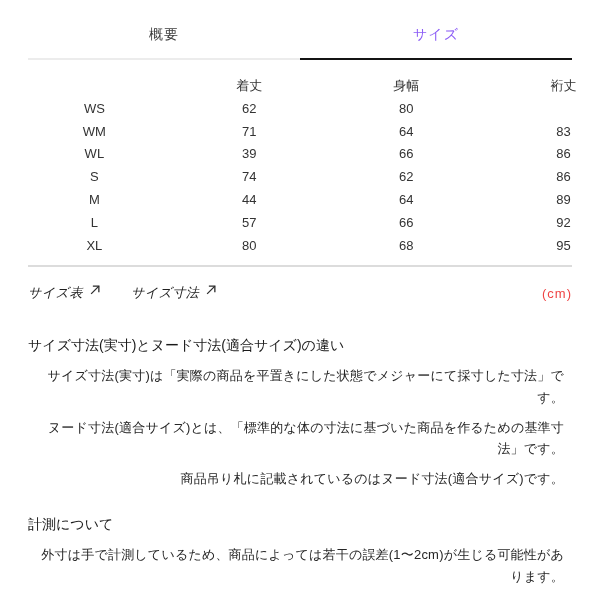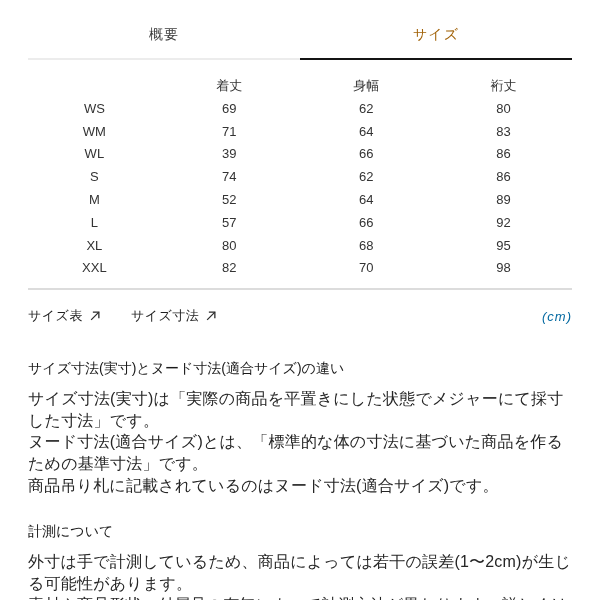--- a/index.html
+++ b/index.html
@@ -15,54 +15,55 @@
 
   
   .tabs { margin: 0 28px; display: flex; }
   .tab {
     flex: 1; text-align: center;
     padding: 26px 0 14px;
     font-size: 14px; color: #3d3d3d;
     border-bottom: 2px solid #ececec;
     cursor: pointer; letter-spacing: 1px;
   }
-  .tab.active { color: #a16207; border-bottom-color: #141414; }
+  .tab.active { color: #8b5cf6; border-bottom-color: #141414; }
 
   
   .content { padding: 0 28px; }
 
   
   .size-table { margin-top: 15px; }
-  .trow { display: grid; grid-template-columns: 24.4% 25.2% 25.2% 25.2%; }
+  .trow { display: grid; grid-template-columns: 24.4% 25.2% 25.2% 25.2%; gap: 20px; }
   .trow > div {
     text-align: center; font-size: 13px; color: #333333;
     height: 22.8px; line-height: 22.8px;
   }
   .divider { border-top: 2px solid #dcdcdc; margin-top: 8px; }
 
   
   .links-row { display: flex; align-items: center; margin-top: 17px; }
   .ext-link {
-    display: inline-flex; align-items: center; gap: 6px;
+    display: inline-flex; align-items: flex-start; gap: 6px;
     margin-right: 30px; font-size: 13px; color: #1f1f1f;
-    cursor: pointer; letter-spacing: 0.5px;
+    cursor: pointer; letter-spacing: 0.5px; font-style: italic;
   }
   .ext-link svg { display: block; }
-  .unit { margin-left: auto; font-size: 13px; color: #0369a1; letter-spacing: 1px; font-style: italic; }
+  .unit { margin-left: auto; font-size: 13px; color: #ef4444; letter-spacing: 1px; }
 
   
   .section { margin-top: 33px; }
   .section + .section { margin-top: 25px; }
   .section h3 {
     margin: 0 0 9px; font-size: 14px; font-weight: 400; color: #1a1a1a;
     line-height: 21px;
   }
   .section p {
-    margin: 0; font-size: 16px; line-height: 21.6px; color: #262626;
+    margin: 8px; font-size: 13px; line-height: 21.6px; color: #262626;
     letter-spacing: 0.2px;
+    text-align: right;
   }
 </style>
 </head>
 <body>
 
 <div class="page">
 
   <div class="tabs">
     <div class="tab">概要</div>
     <div class="tab active">サイズ</div>
@@ -73,21 +74,20 @@
     <div class="size-table">
       <div class="trow">
         <div></div>
         <div>着丈</div>
         <div>身幅</div>
         <div>裄丈</div>
       </div>
 
       <div class="trow">
         <div>WS</div>
-        <div>69</div>
         <div>62</div>
         <div>80</div>
       </div>
       <div class="trow">
         <div>WM</div>
         <div>71</div>
         <div>64</div>
         <div>83</div>
       </div>
       <div class="trow">
@@ -97,41 +97,35 @@
         <div>86</div>
       </div>
       <div class="trow">
         <div>S</div>
         <div>74</div>
         <div>62</div>
         <div>86</div>
       </div>
       <div class="trow">
         <div>M</div>
-        <div>52</div>
+        <div>44</div>
         <div>64</div>
         <div>89</div>
       </div>
       <div class="trow">
         <div>L</div>
         <div>57</div>
         <div>66</div>
         <div>92</div>
       </div>
       <div class="trow">
         <div>XL</div>
         <div>80</div>
         <div>68</div>
         <div>95</div>
-      </div>
-      <div class="trow">
-        <div>XXL</div>
-        <div>82</div>
-        <div>70</div>
-        <div>98</div>
       </div>
     </div>
 
     <div class="divider"></div>
 
     <div class="links-row">
       <span class="ext-link">
         <span>サイズ表</span>
         <span>
           <svg width="12" height="12" viewBox="0 0 14 14" fill="none" stroke="#2b2b2b" stroke-width="1.5">

